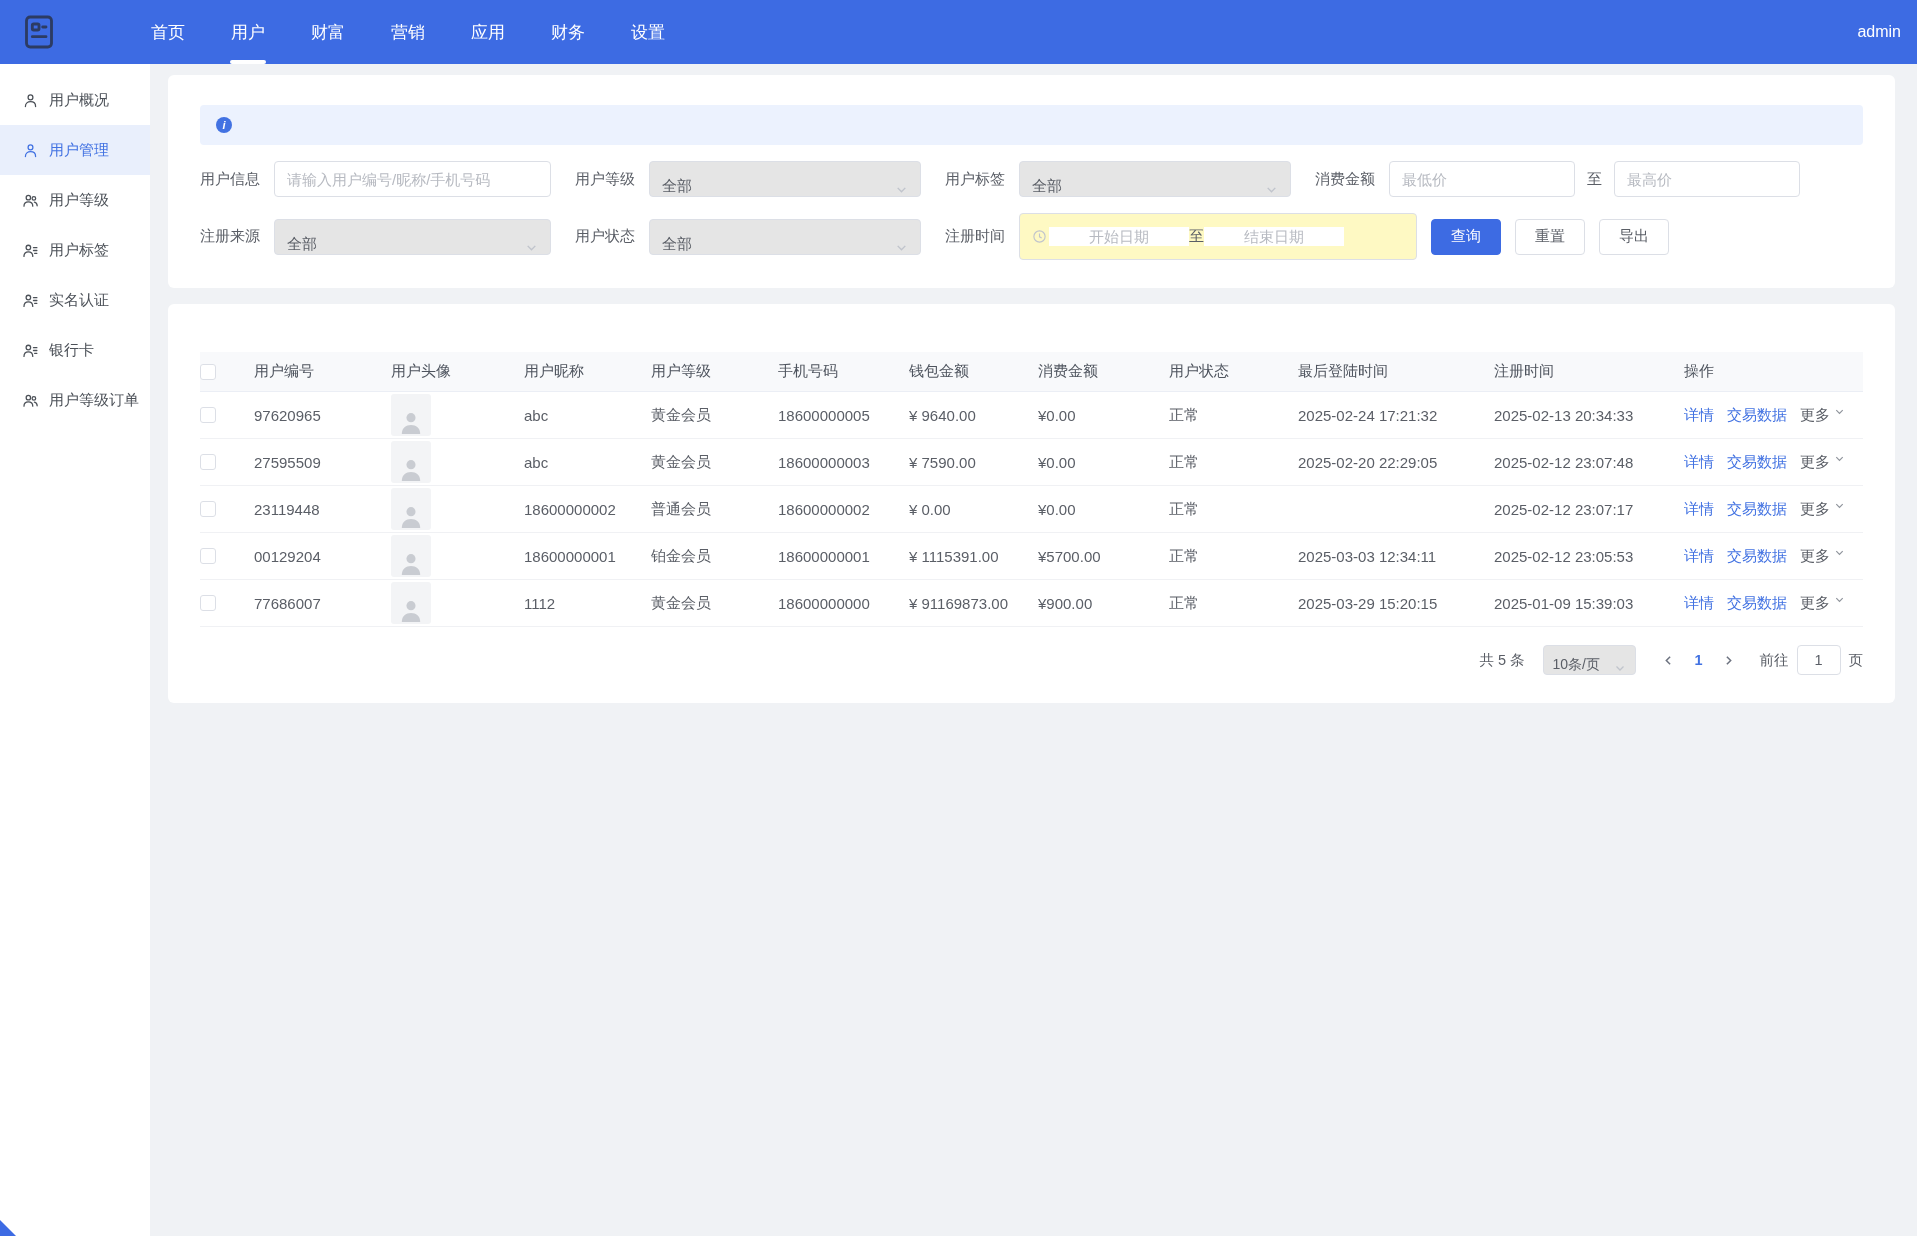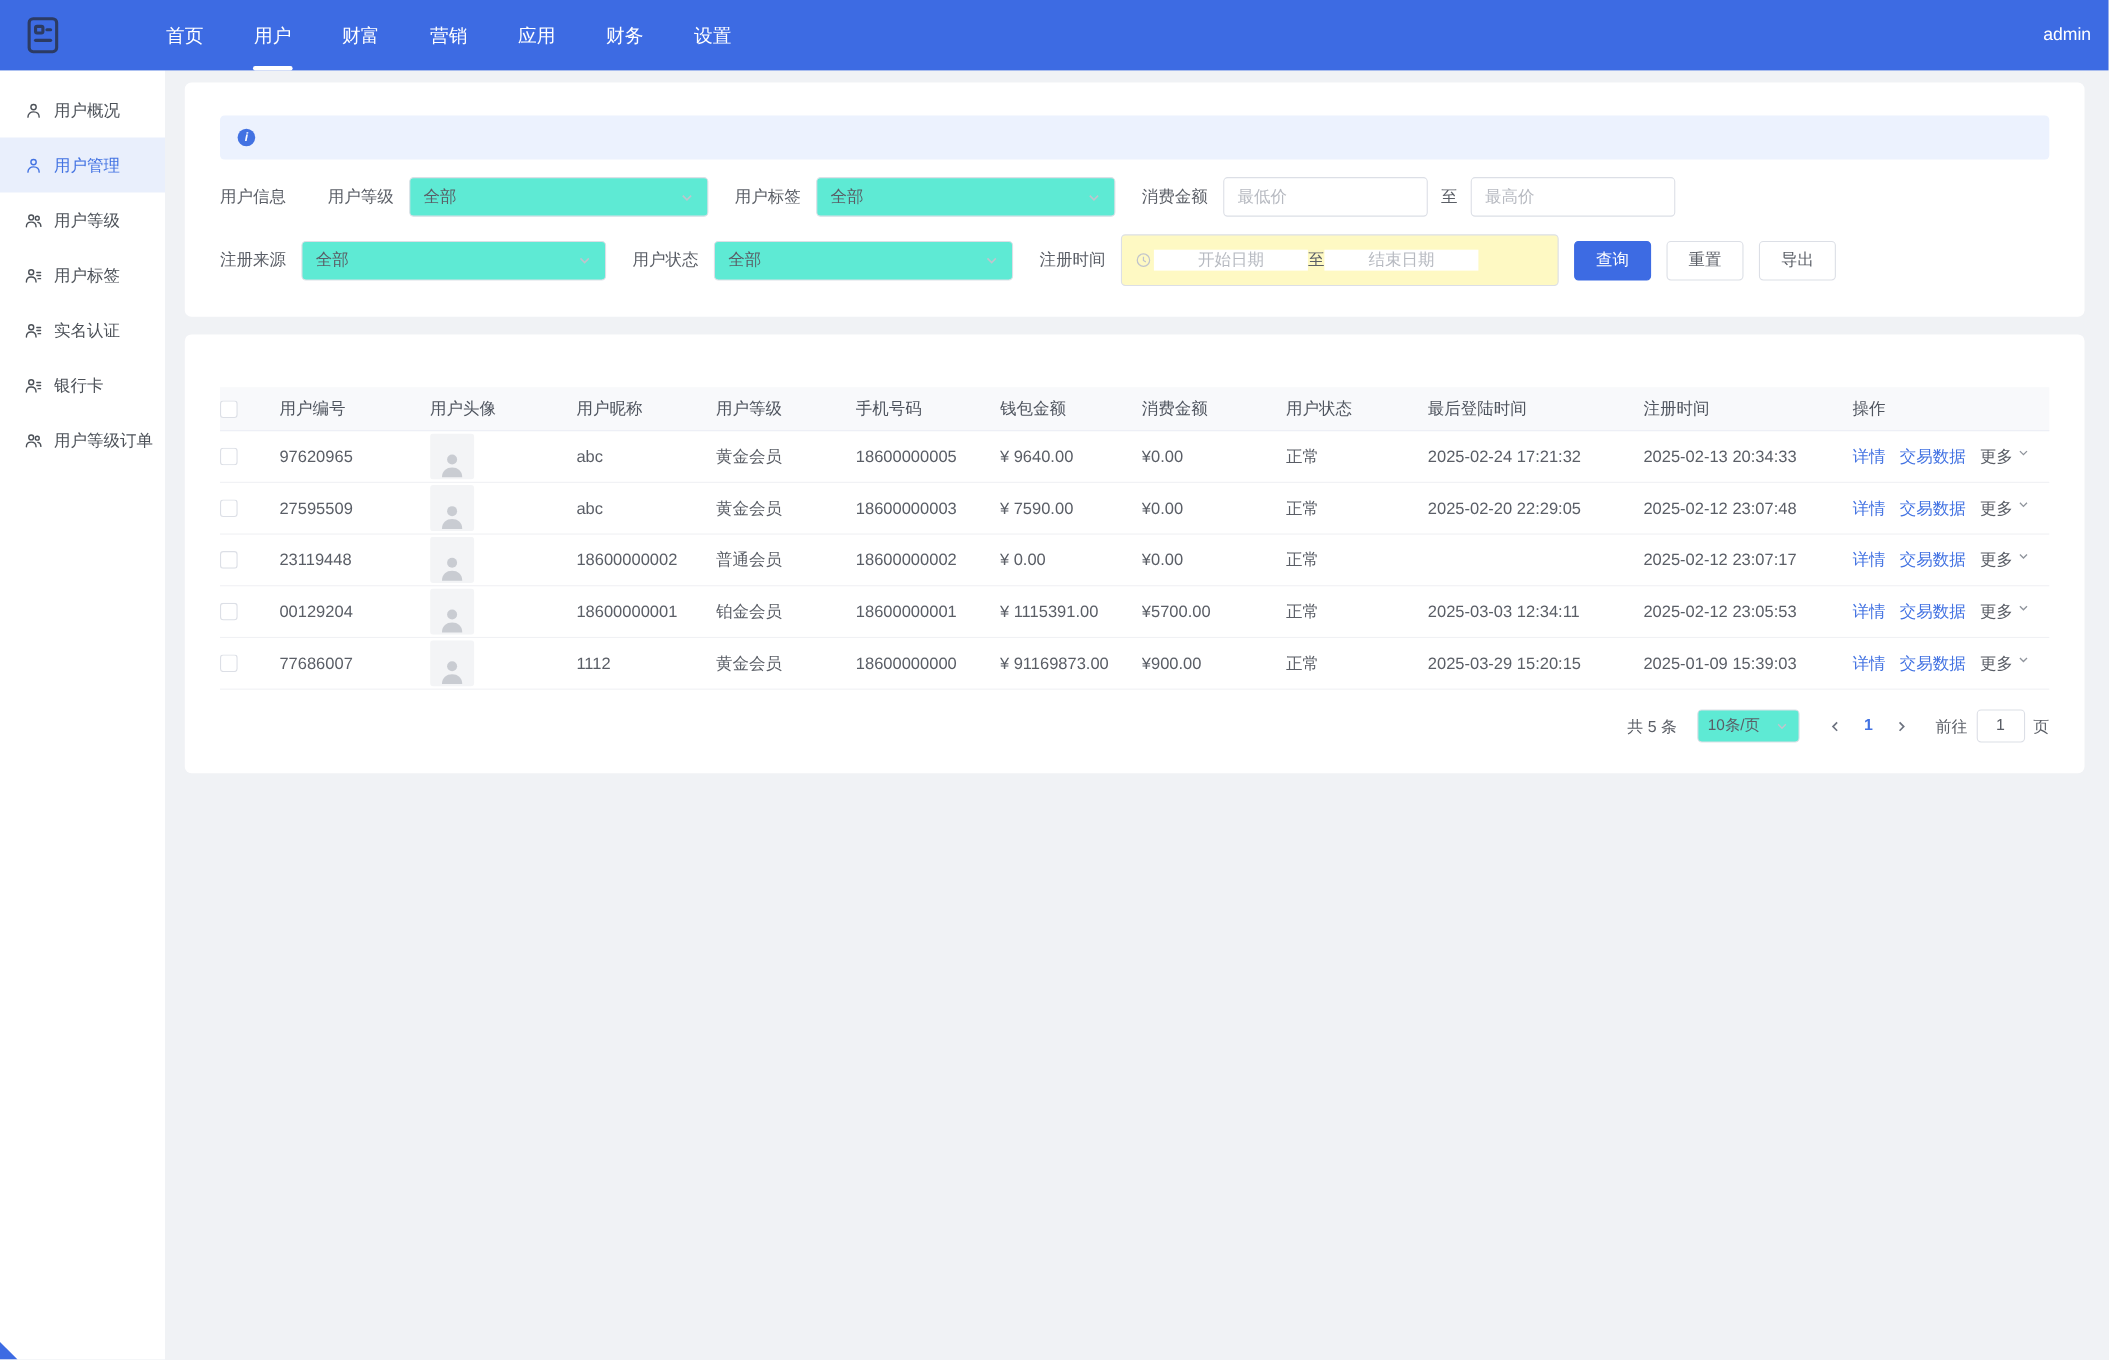--- a/index.html
+++ b/index.html
@@ -53,22 +53,22 @@
     font-size:11px;font-weight:bold;display:flex;align-items:center;justify-content:center;flex:none;font-style:italic;}
   
   .f-row{display:flex;align-items:center;margin-top:16px;}
   .f-group{display:flex;align-items:center;margin-right:24px;}
   .f-label{font-size:15px;color:var(--text);margin-right:14px;white-space:nowrap;}
   .text-input{height:36px;border:1px solid var(--border);border-radius:4px;padding:0 12px;
     font-size:15px;color:var(--text);outline:none;font-family:inherit;background:#fff;}
   .text-input::placeholder{color:#b7bac1;}
   .w-wide{width:277px;}
   .w-price{width:186px;}
-  .select{height:36px;border:1px solid var(--border);border-radius:4px;background:#5eead4;
-    display:flex;align-items:center;justify-content:space-between;padding:0 12px;cursor:pointer;}
+  .select{height:36px;border:1px solid var(--border);border-radius:4px;background:#e5e5e5;
+    display:flex;align-items:flex-end;justify-content:space-between;padding:0 12px;cursor:pointer;}
   .w-select{width:272px;}
   .sel-value{font-size:15px;color:var(--text);}
   .chev{display:flex;align-items:center;}
   .to-label{margin:0 12px;font-size:15px;color:var(--text);}
   .daterange{width:398px;height:47px;border:1px solid var(--border);border-radius:4px;background:#fef9c3;
     display:flex;align-items:center;padding:0 12px;}
   .dr-input{border:none;outline:none;width:140px;text-align:center;font-size:15px;color:var(--text);font-family:inherit;}
   .dr-input::placeholder{color:#b7bac1;}
   .dr-to{font-size:15px;color:var(--text);flex:none;}
   .clock{display:flex;align-items:center;margin-right:2px;flex:none;}
@@ -239,20 +239,21 @@
 <div class="main">
 
   <div class="card filter-card">
     <div class="tip">
       <span class="info-icon">i</span>
     </div>
 
     <div class="f-row">
       <div class="f-group">
         <span class="f-label">用户信息</span>
+        <input class="text-input w-wide" placeholder="请输入用户编号/昵称/手机号码" style="">
       </div>
       <div class="f-group">
         <span class="f-label">用户等级</span>
         <div class="select w-select">
           <span class="sel-value">全部</span>
           <span class="chev">
             <svg width="13" height="13" viewBox="0 0 12 12">
                 <polyline points="2.5,4.5 6,8 9.5,4.5" fill="none" stroke="#c0c4cc" stroke-width="1.3"></polyline>
               </svg>
           </span>

